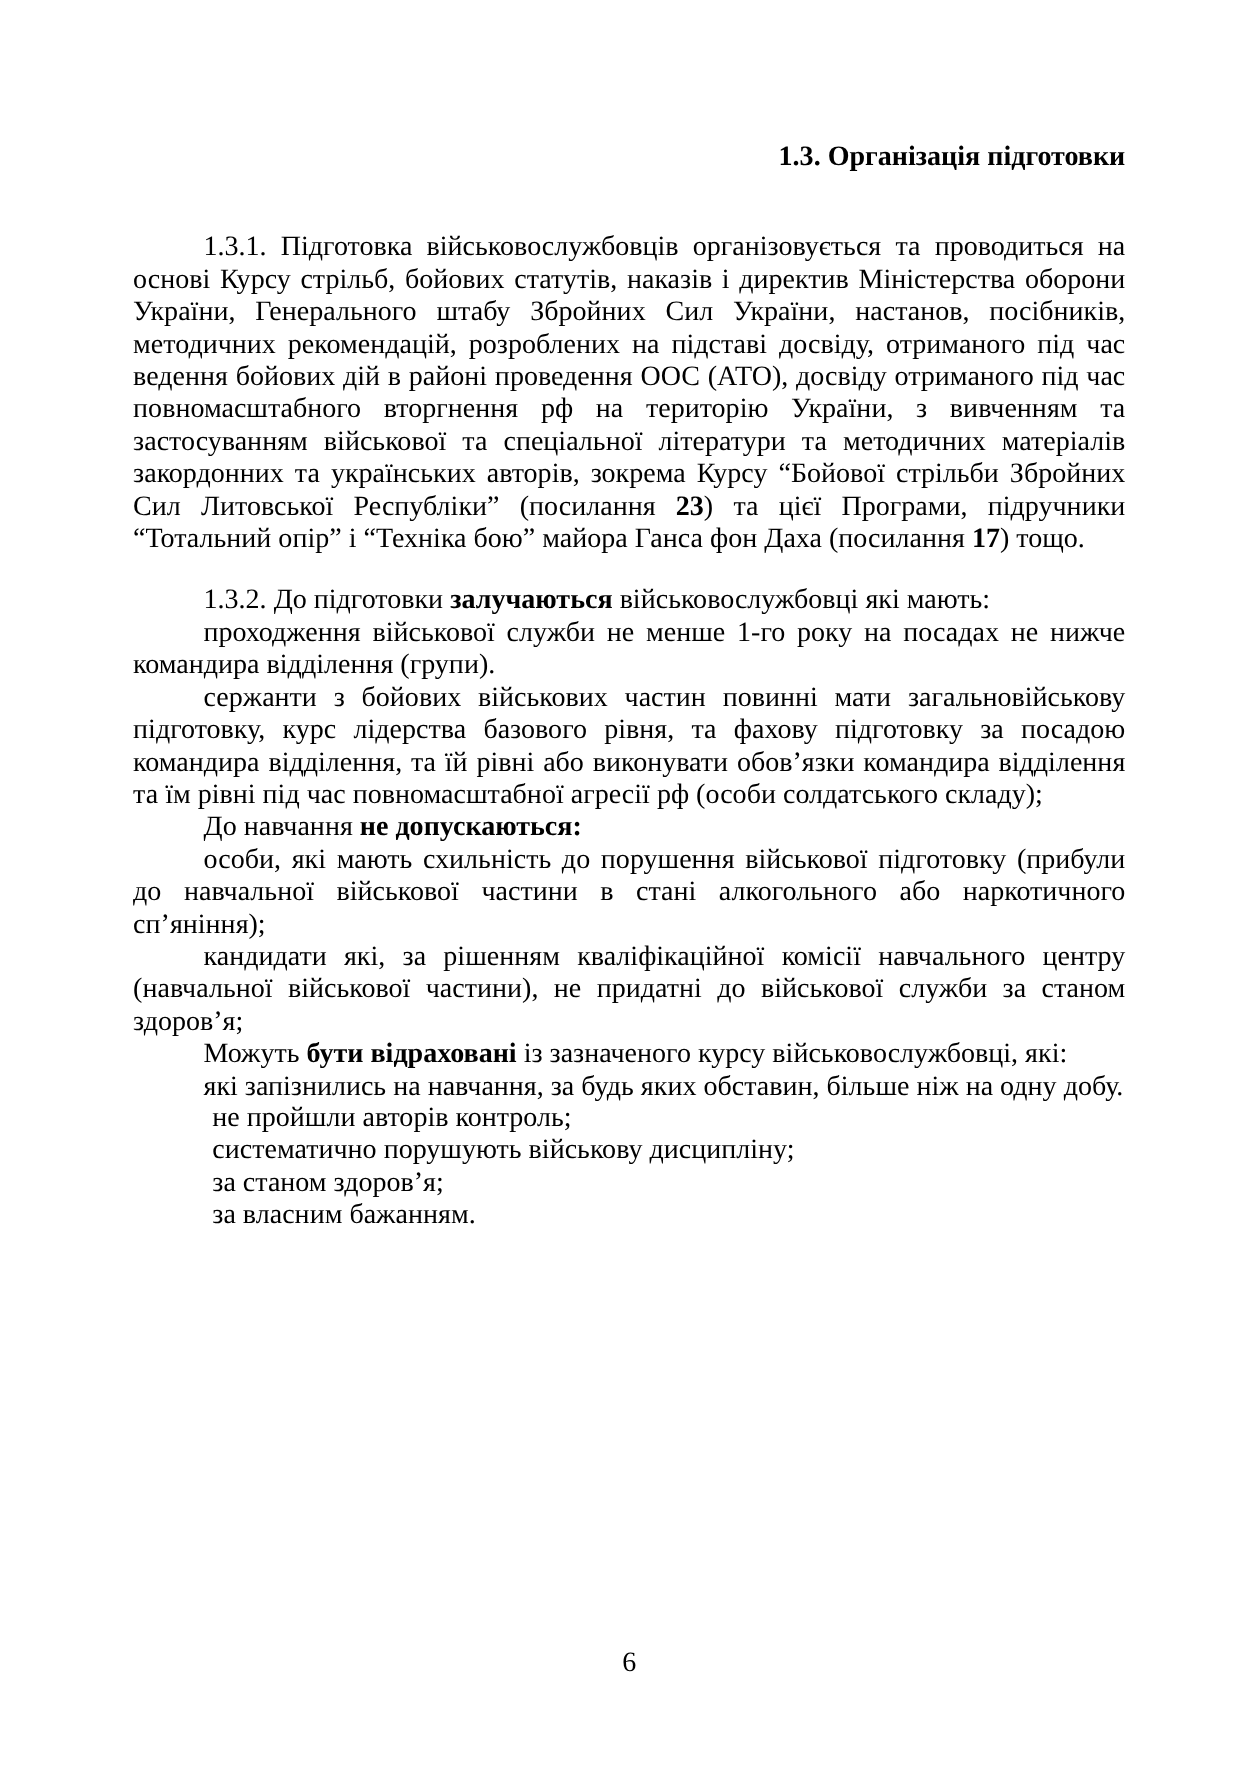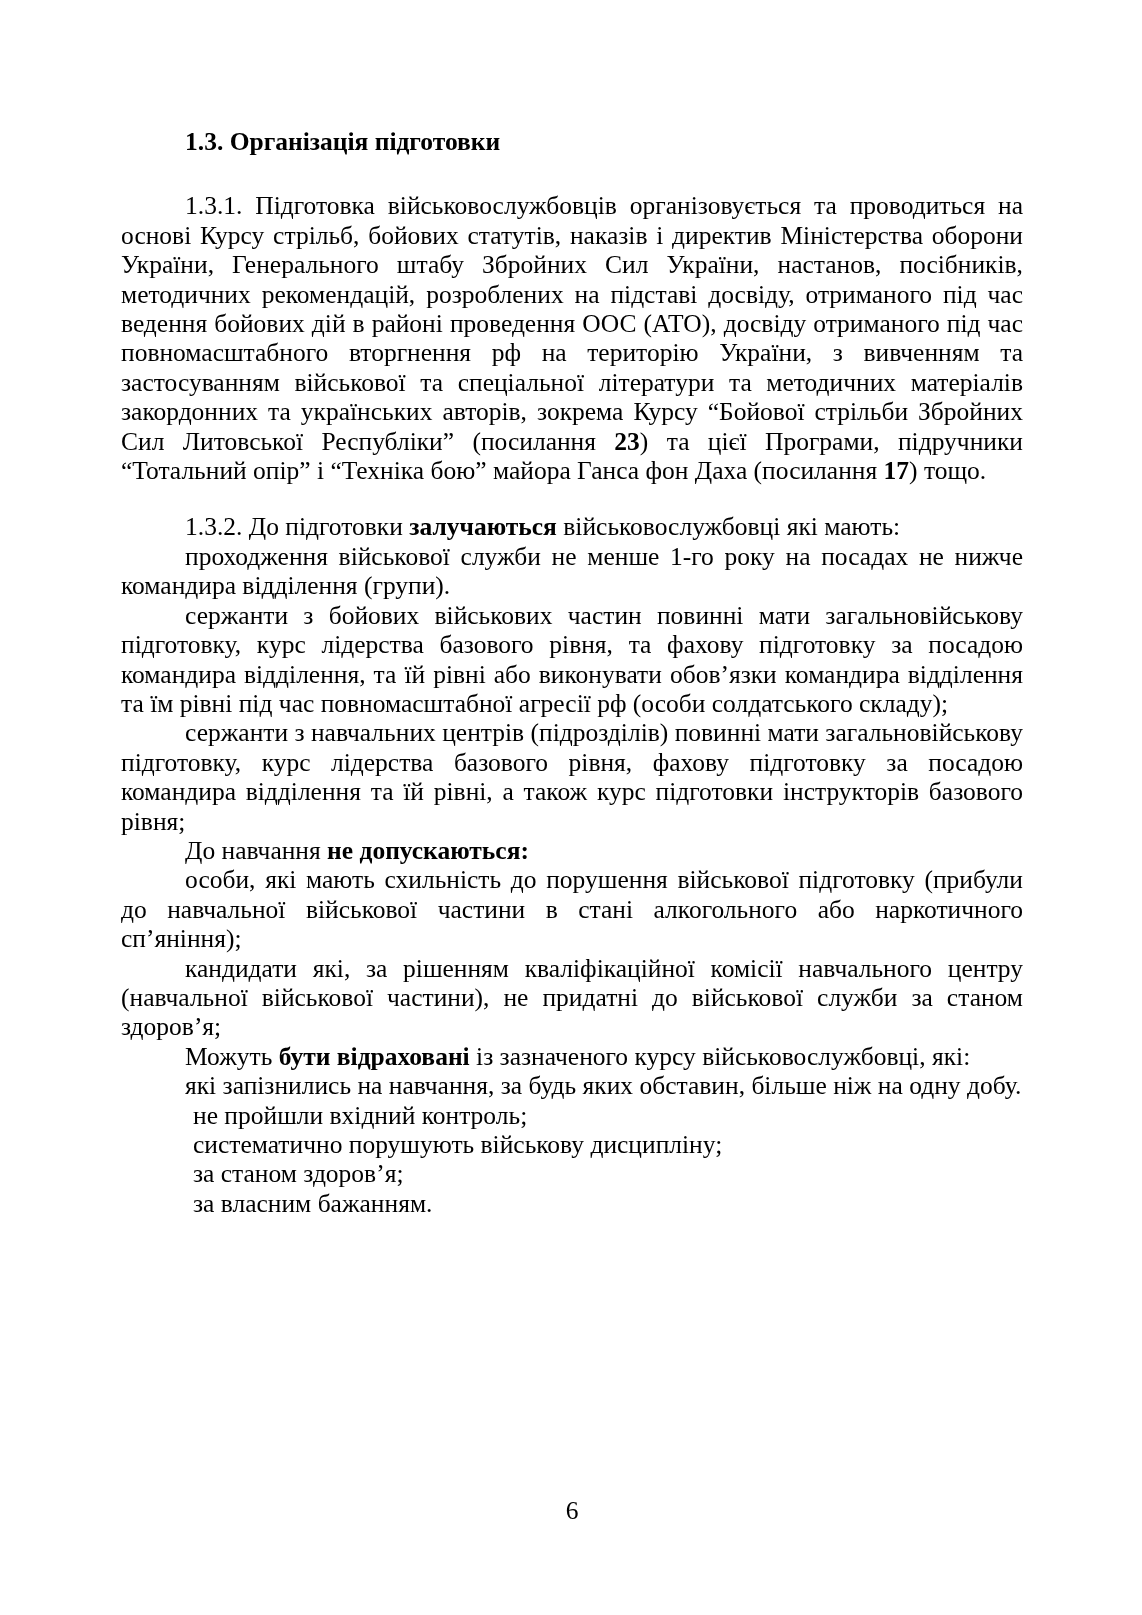--- a/index.html
+++ b/index.html
@@ -25,22 +25,22 @@
     line-height: 29.4px;
     text-align: justify;
   }
   .text-block p {
     margin: 0;
     padding: 0;
     text-indent: 64px;
   }
   .text-block p.heading {
     font-weight: 700;
-    text-align: left;
-    margin-bottom: 35px;
+    text-align: right;
+    margin-bottom: 53px;
   }
   .text-block p.sec-gap {
     margin-top: 27px;
   }
   .text-block p.list-line {
     text-indent: 72px;
     text-align: left;
   }
   .text-block b {
     font-weight: 700;
@@ -66,34 +66,33 @@
     <p class="heading">1.3. Організація підготовки</p>
 
     <p><span>1.3.1. Підготовка військовослужбовців організовується та проводиться на основі Курсу стрільб, бойових статутів, наказів і директив Міністерства оборони України, Генерального штабу Збройних Сил України, настанов, посібників, методичних рекомендацій, розроблених на підставі досвіду, отриманого під час ведення бойових дій в районі проведення ООС (АТО), досвіду отриманого під час повномасштабного вторгнення рф на територію України, з вивченням та застосуванням військової та спеціальної літератури  та методичних матеріалів закордонних та українських авторів, зокрема Курсу “Бойової стрільби Збройних Сил Литовської Республіки” (посилання </span><b>23</b><span>) та цієї Програми, підручники “Тотальний опір” і “Техніка бою” майора Ганса фон Даха (посилання </span><b>17</b><span>)  тощо.</span></p>
 
     <p class="sec-gap"><span>1.3.2. До підготовки </span><b>залучаються</b><span> військовослужбовці які мають:</span></p>
 
     <p>проходження військової служби не менше 1-го року на посадах не нижче командира відділення (групи).</p>
 
     <p>сержанти з бойових військових частин повинні мати загальновійськову підготовку, курс лідерства базового рівня, та фахову підготовку за посадою командира відділення, та їй рівні або виконувати обов’язки командира відділення та їм рівні під час повномасштабної агресії рф (особи солдатського складу);</p>
 
-    <p>сержанти з навчальних центрів (підрозділів) повинні мати загальновійськову підготовку, курс лідерства базового рівня, фахову підготовку за посадою командира відділення та їй рівні, а також курс підготовки інструкторів базового рівня;</p>
 
 
     <p><span>До навчання </span><b>не допускаються:</b></p>
 
     <p>особи, які мають схильність до порушення військової підготовку (прибули до навчальної військової частини в стані алкогольного або наркотичного сп’яніння);</p>
 
     <p>кандидати які, за рішенням кваліфікаційної комісії  навчального центру (навчальної військової частини), не придатні до військової служби за станом здоров’я;</p>
 
     <p><span>Можуть </span><b>бути відраховані</b><span> із зазначеного курсу військовослужбовці, які:</span></p>
 
     <p>які запізнились на навчання, за будь яких обставин, більше ніж на одну добу.</p>
 
-    <p class="list-line">не пройшли вхідний контроль;</p>
+    <p class="list-line">не пройшли авторів контроль;</p>
     <p class="list-line">систематично порушують військову дисципліну;</p>
     <p class="list-line">за станом здоров’я;</p>
     <p class="list-line">за власним бажанням.</p>
 
   </div>
 
   <div class="page-number">6</div>
 </div>
 
 </body></html>

